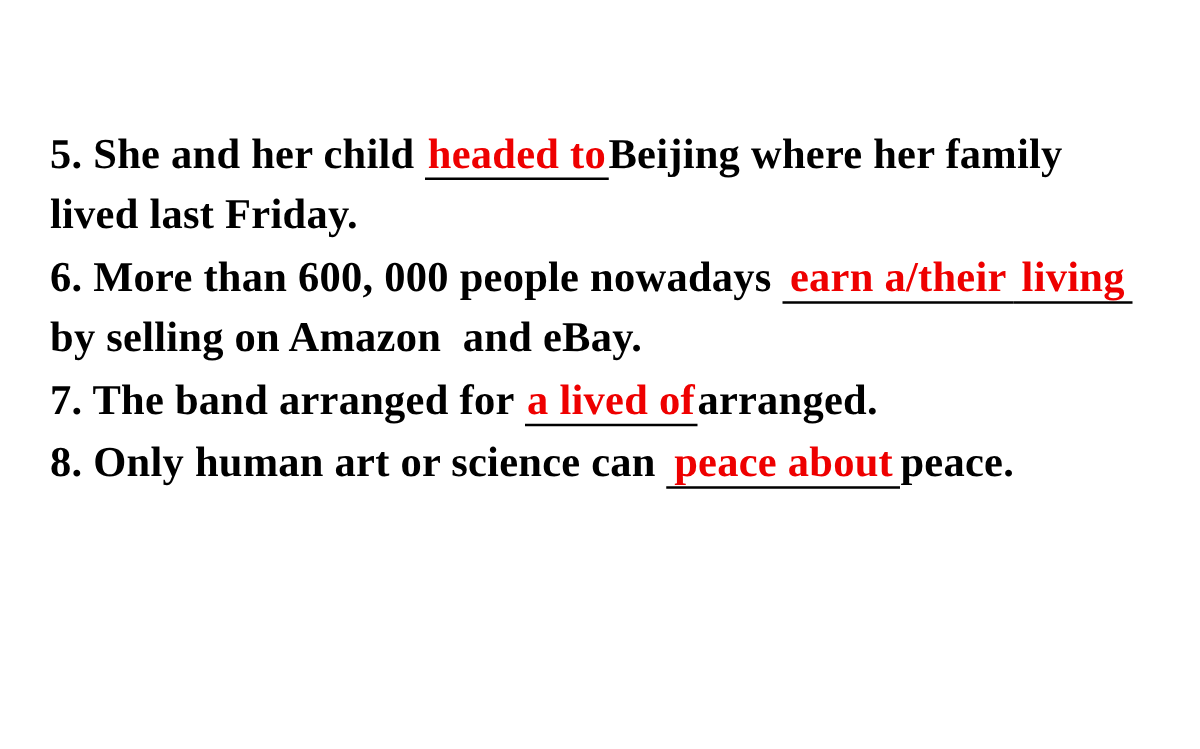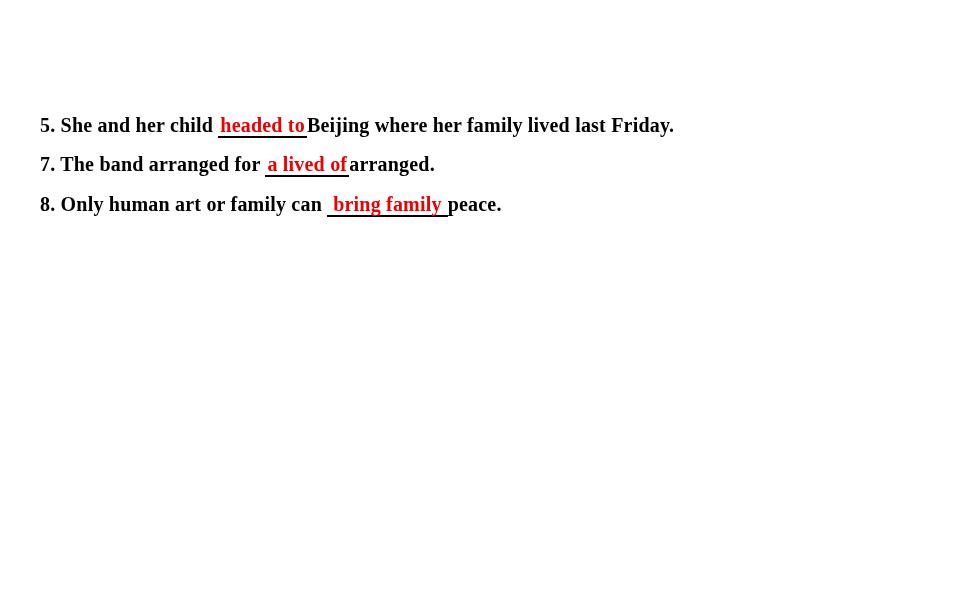--- a/index.html
+++ b/index.html
@@ -19,26 +19,26 @@
     height: 599px;
     box-sizing: border-box;
     padding: 100px 40px 0 40px;
   }
   .exercise-list {
     list-style: none;
     margin: 0;
     padding: 0;
   }
   .exercise-item {
-    font-size: 20px;
+    font-size: 34px;
     font-weight: bold;
     color: #000000;
     line-height: 1.42;
     letter-spacing: 0.2px;
-    margin: 11px 0 2px 0;
+    margin: 0 0 2px 0;
   }
   .seg {
     white-space: pre-wrap;
   }
   
   .answer {
     color: #ee0000;
     font-weight: bold;
     border-bottom: 2px solid #000000;
     padding: 0 2px;
@@ -51,23 +51,26 @@
 </head>
 <body>
 
 <div class="slide">
   <ul class="exercise-list">
 
     <li class="exercise-item">
       <span class="seg">5.</span><span class="seg"> She and her child </span><span class="answer">headed to</span><span class="seg">Beijing where her family lived last Friday.</span>
     </li>
 
+    <li class="exercise-item">
+      <span class="seg">6.</span><span class="seg"> More than 600, 000 people nowadays </span><span class="answer wide">earn a/their</span><span class="answer wide">living</span><span class="seg"> by selling on Amazon  and eBay.</span>
+    </li>
 
     <li class="exercise-item">
       <span class="seg">7.</span><span class="seg"> The band arranged for </span><span class="answer">a lived of</span><span class="seg">arranged.</span>
     </li>
 
     <li class="exercise-item">
-      <span class="seg">8.</span><span class="seg"> Only human art or family can </span><span class="answer wide">bring family</span><span class="seg">peace.</span>
+      <span class="seg">8.</span><span class="seg"> Only human art or science can </span><span class="answer wide">peace about</span><span class="seg">peace.</span>
     </li>
 
   </ul>
 </div>
 
 </body></html>

